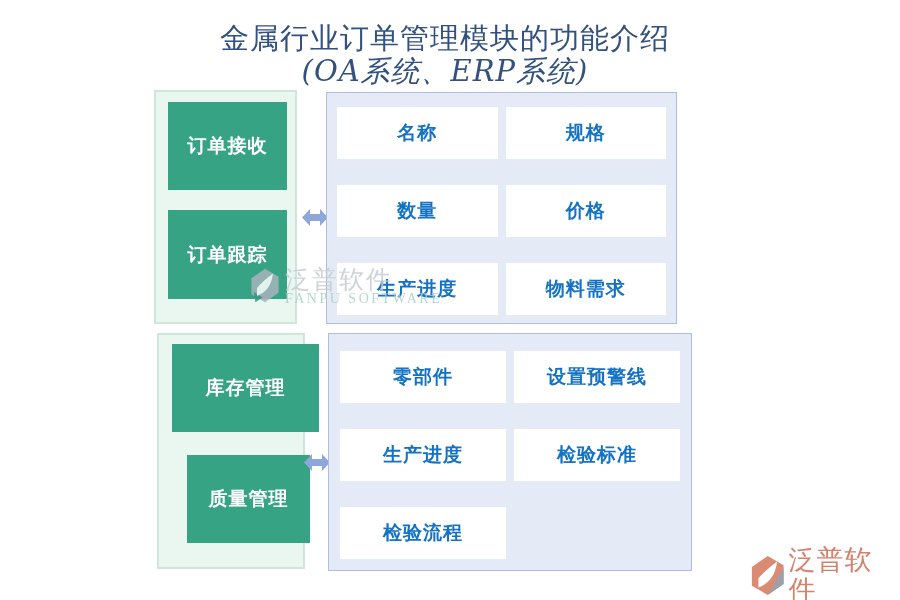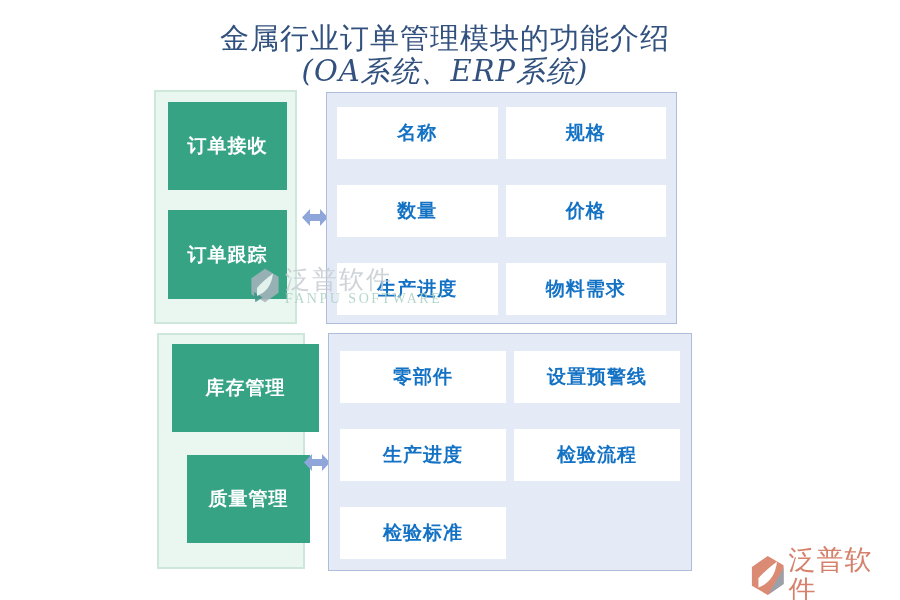--- a/index.html
+++ b/index.html
@@ -85,22 +85,22 @@
   </div>
 
   <svg class="arrow" id="ar2" width="26" height="17" viewBox="0 0 26 17">
     <polygon points="0,8.5 8,0 8,5 18,5 18,0 26,8.5 18,17 18,12 8,12 8,17" fill="#8ea6da"></polygon>
   </svg>
 
   <div class="panel-blue" id="bp2">
     <div class="wbox">零部件</div>
     <div class="wbox">设置预警线</div>
     <div class="wbox">生产进度</div>
+    <div class="wbox">检验标准</div>
     <div class="wbox">检验流程</div>
-    <div class="wbox">检验标准</div>
   </div>
 
   <div class="wm-center">
     <svg class="wm-logo" viewBox="0 0 40 44">
       <path d="M20 1 L37 11 L37 31 L20 43 L3 33 L3 13 Z" fill="#a7b3bd"></path>
       <polygon points="6,30 17,37 8,43" fill="#45958a"></polygon>
       <path d="M10 35 C 22 30, 28 22, 30 7 C 21 14, 14 20, 10 25 Z" fill="#ffffff"></path>
     </svg>
     <div class="wm-text">
       <div class="wm-brand">泛普软件</div>

